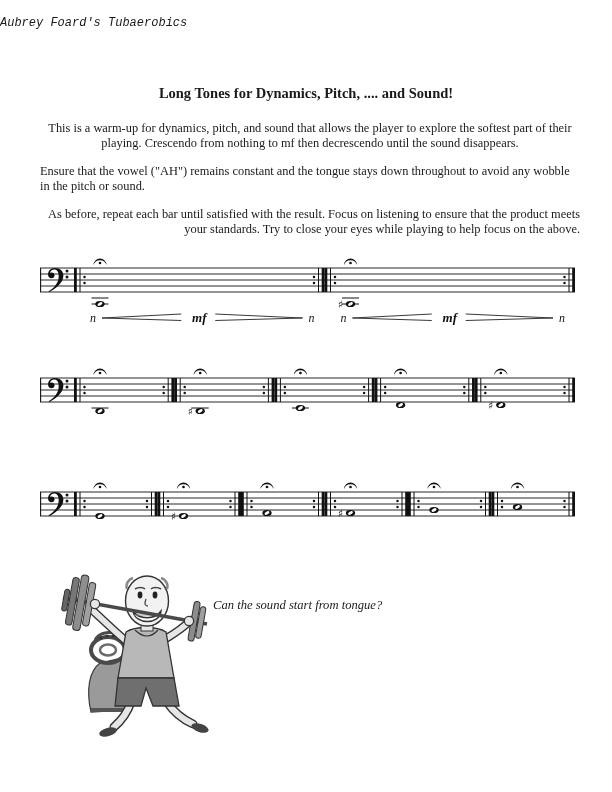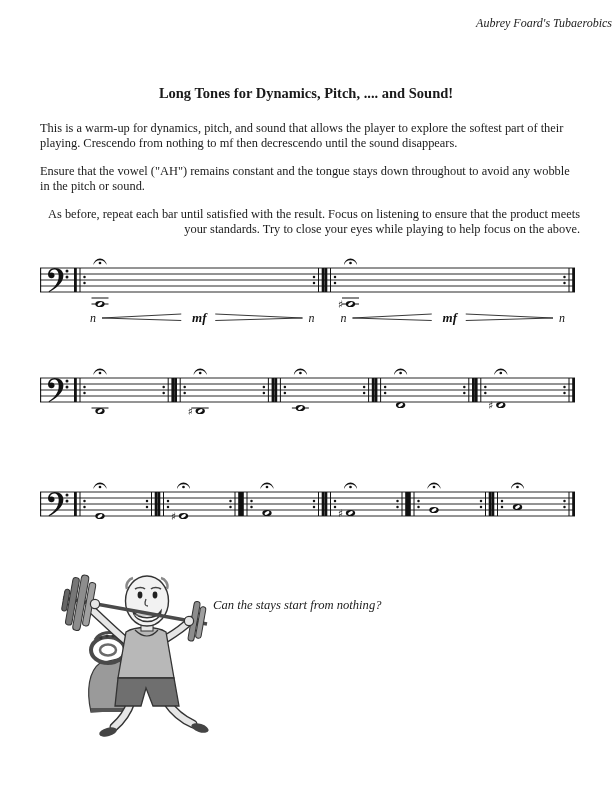--- a/index.html
+++ b/index.html
@@ -1,23 +1,23 @@
 <!DOCTYPE html>
 <html><head>
 <meta charset="utf-8">
 <style>
   html,body{margin:0;padding:0;background:#e9e9e9;}
   .page{position:relative;width:612px;height:792px;background:#ffffff;margin:0 auto;
         font-family:"Liberation Serif", serif;color:#1a1a1a;overflow:hidden;}
-  .header{position:absolute;top:16px;left:0;width:612px;text-align:right;
-          font-style:italic;font-size:12px;}
+  .header{position:absolute;top:16px;left:0;width:612px;text-align:left;
+          font-style:italic;font-size:12px;font-family:Liberation Mono, monospace;}
   .title{position:absolute;top:85px;left:0;width:612px;text-align:center;
          font-weight:bold;font-size:14.5px;}
   .para{position:absolute;left:40px;width:540px;font-size:12.4px;line-height:14.8px;}
-  .p1{top:121px;} .p2{top:164px;} .p3{top:207px;text-align:right;}
+  .p1{top:121px;text-align:center;} .p2{top:164px;} .p3{top:207px;text-align:right;}
   .system{position:absolute;left:40px;width:535px;overflow:visible;}
   .sys1{top:258px;} .sys2{top:368px;} .sys3{top:482px;}
   .cartoon{position:absolute;left:55px;top:568px;}
   .challenge{position:absolute;left:213px;top:597px;width:310px;
              font-style:italic;font-size:12.6px;line-height:16.5px;}
 </style>
 </head>
 <body>
 
 <div class="page">
@@ -306,16 +306,16 @@
       <g transform="rotate(10 143 54)">
         <rect x="136" y="34" width="6" height="40" rx="3" fill="#8d8d8d" stroke="#333" stroke-width="1"></rect>
         <rect x="143" y="38" width="5.5" height="32" rx="2.7" fill="#a0a0a0" stroke="#333" stroke-width="1"></rect>
       </g>
       <circle cx="40" cy="36" r="4.6" fill="#e6e6e6" stroke="#333" stroke-width="1.2"></circle>
       <circle cx="134" cy="53" r="4.6" fill="#e6e6e6" stroke="#333" stroke-width="1.2"></circle>
     </g>
   </svg>
 
   <div class="challenge">
-    <div>Can the stays start from nothing?</div>
+    <div>Can the sound start from tongue?</div>
   </div>
 
 </div>
 
 </body></html>

